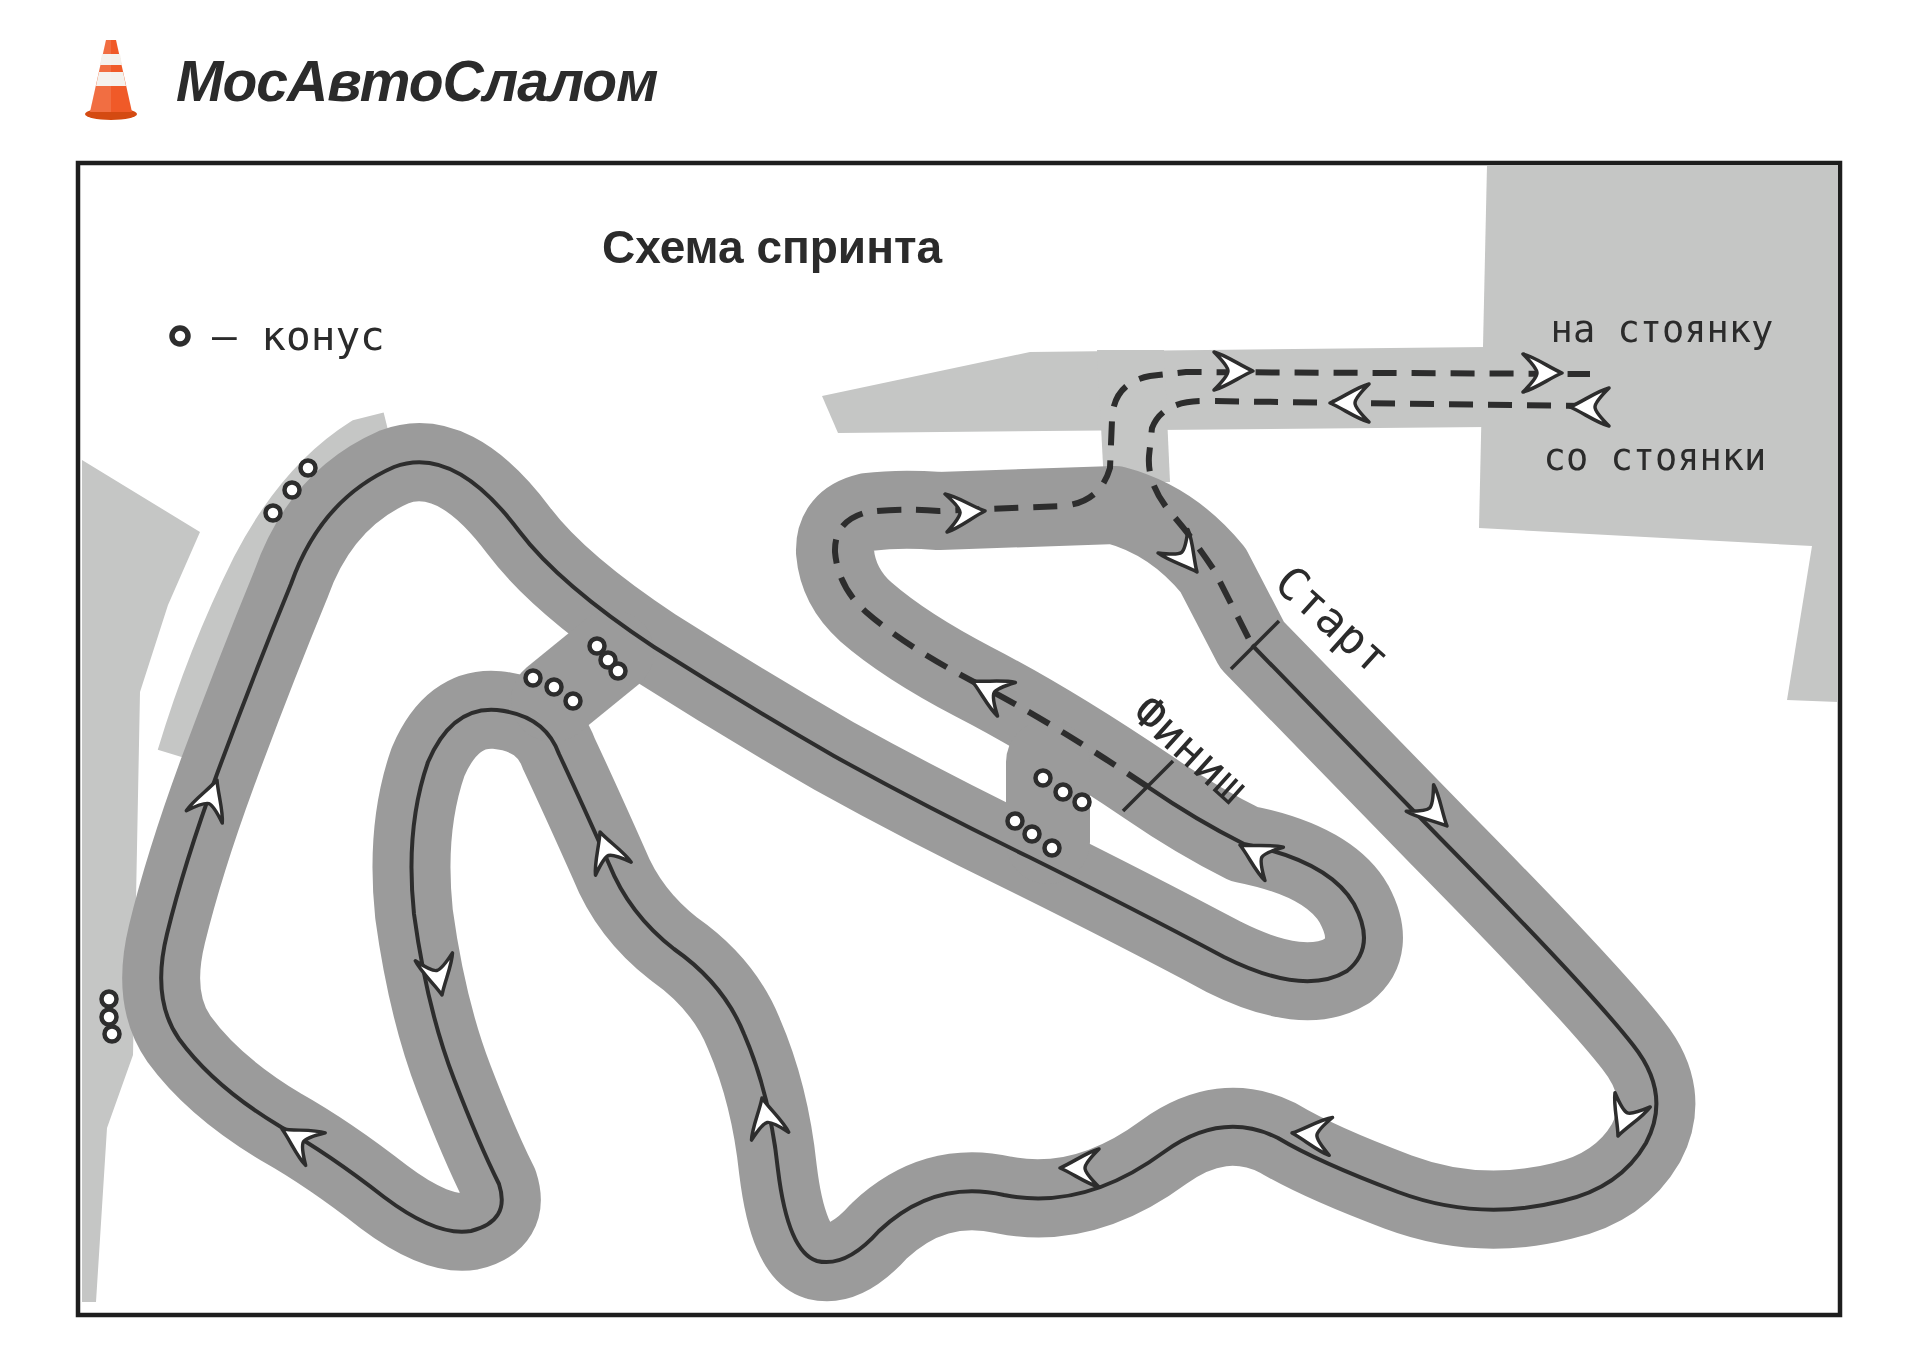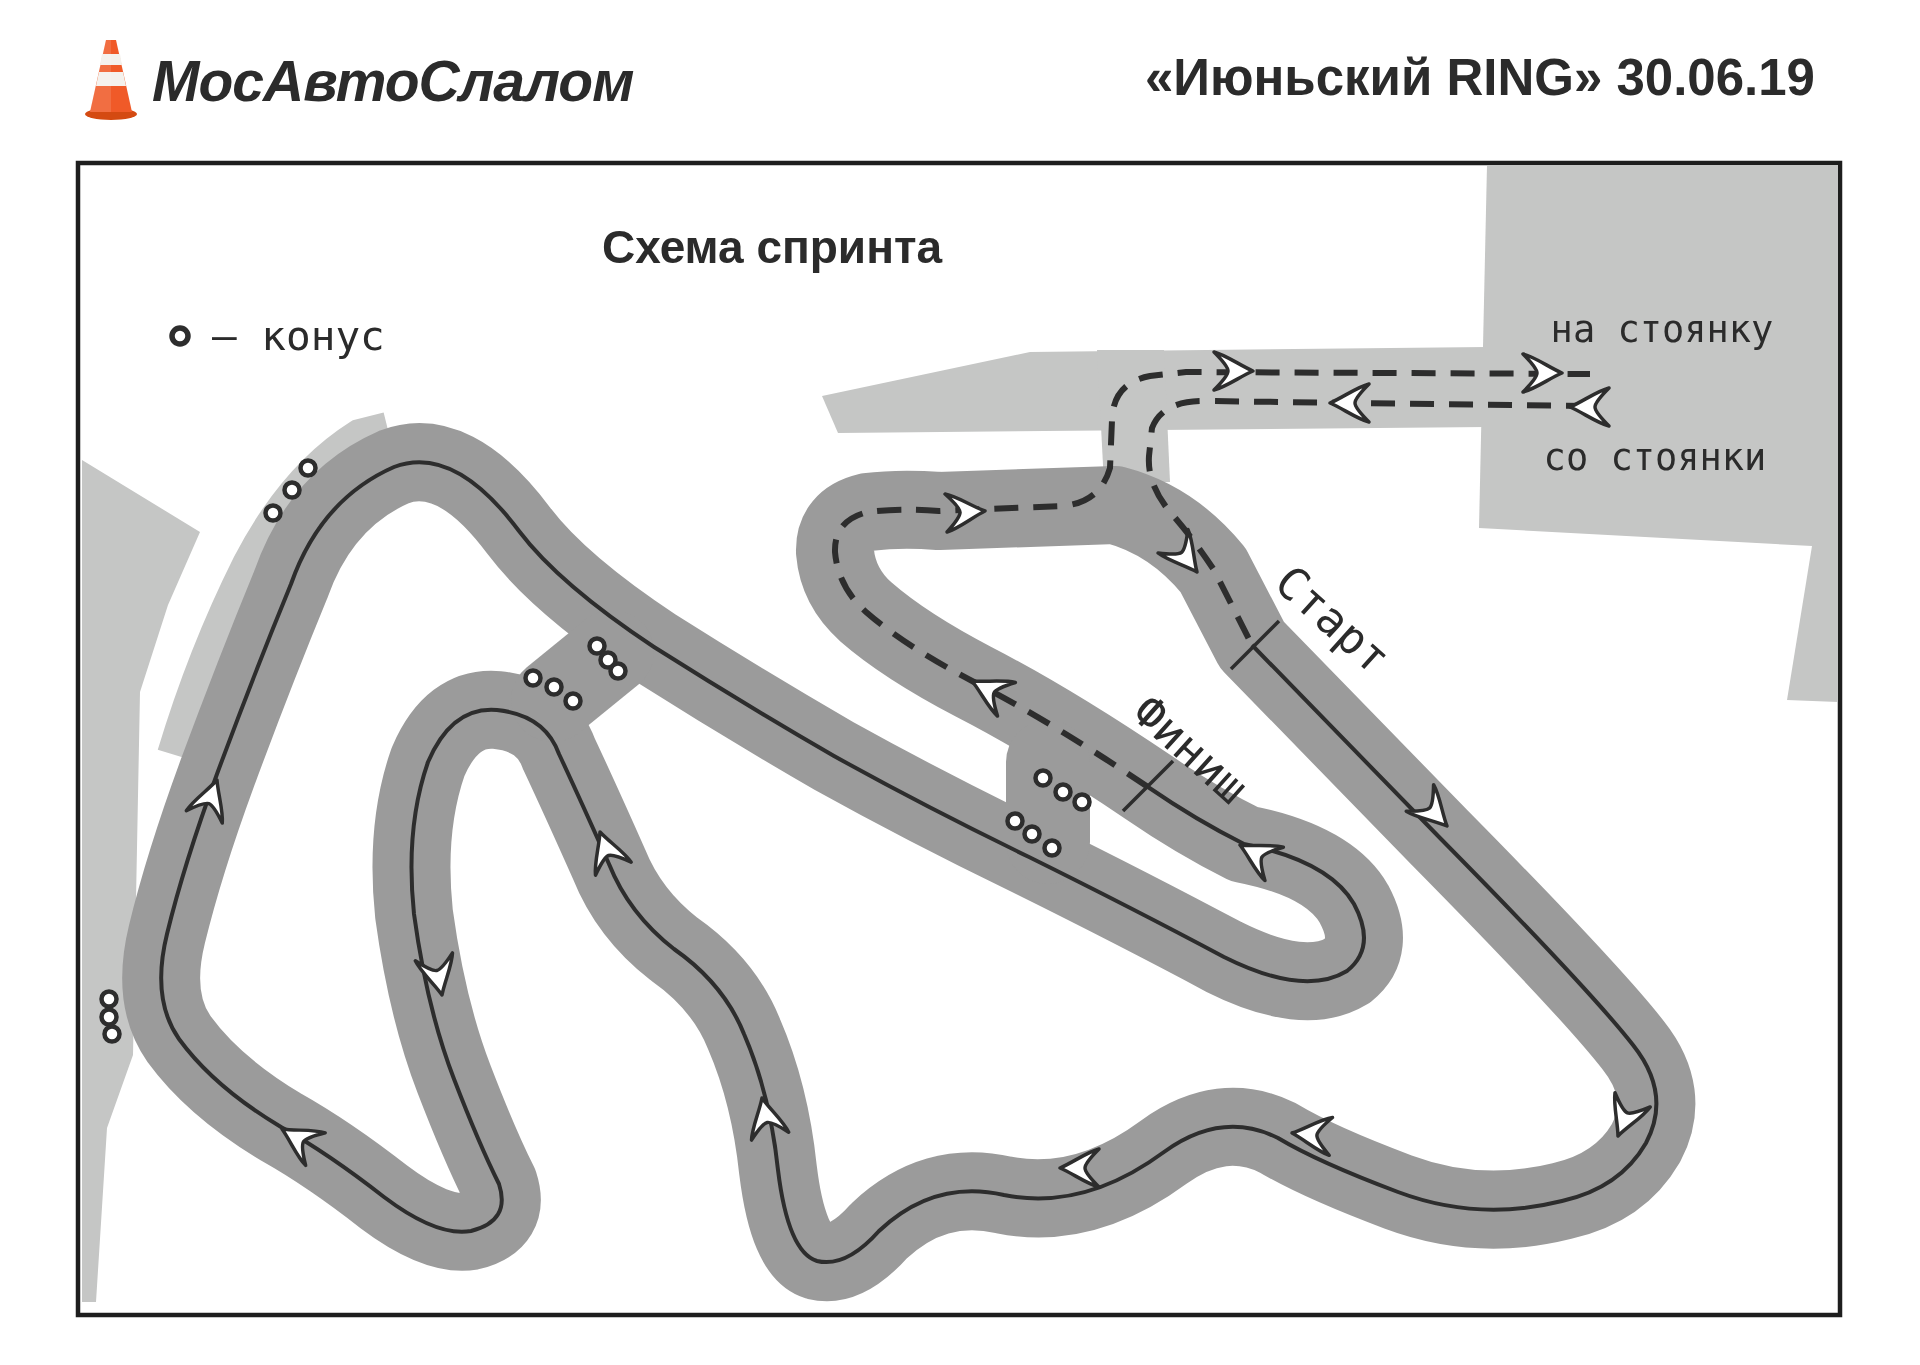--- a/index.html
+++ b/index.html
@@ -3,21 +3,21 @@
 <meta charset="utf-8">
 <style>
   :root{
     --track:#9b9b9b; --apron:#c5c6c5; --line:#2d2d2d; --border:#1e1e1e;
     --text:#2b2b2b; --cone_orange:#f05a28;
   }
   *{margin:0;padding:0;box-sizing:border-box;}
   html,body{width:1920px;height:1365px;background:#ffffff;overflow:hidden;
     font-family:"Liberation Sans", sans-serif;}
   .page{position:relative;width:1920px;height:1365px;background:#fff;}
-  .logo-wrap{position:absolute;left:82px;top:34px;display:flex;align-items:flex-start;}
+  .logo-wrap{position:absolute;left:82px;top:34px;display:flex;align-items:flex-start;gap:24px;}
   .logo-cone{width:58px;height:86px;}
   .logo-text{margin-left:12px;margin-top:14px;font-size:57px;font-weight:900;font-style:italic;
     color:var(--text);letter-spacing:-1px;white-space:nowrap;}
   .event-title{position:absolute;right:105px;top:48px;font-size:51px;font-weight:800;
     color:var(--text);white-space:nowrap;}
   svg text{fill:var(--text);}
   .map-title{font:bold 46px "Liberation Sans", sans-serif;}
   .cad{font-family:"DejaVu Sans Mono", monospace;}
   .lbl-park{font-size:37px;}
   .lbl-startfin{font-size:45px;}
@@ -39,21 +39,20 @@
   <div class="logo-wrap">
     <svg class="logo-cone" viewBox="0 0 58 86">
       <ellipse cx="29" cy="80" rx="26" ry="6" fill="#d44a12"></ellipse>
       <path d="M24,6 L34,6 L50,78 L8,78 Z" fill="var(--cone_orange)"></path>
       <path d="M17,38 L41,38 L44,52 L14,52 Z" fill="#f4f1ec"></path>
       <path d="M20,20 L38,20 L40,31 L18,31 Z" fill="#f4f1ec"></path>
       <path d="M24,6 L29,6 L29,78 L8,78 Z" fill="#ffffff" opacity="0.12"></path>
     </svg>
     <div class="logo-text">МосАвтоСлалом</div>
   </div>
-  <div class="event-title">«Июньский RING» 30.06.19</div>
 
   <svg width="1920" height="1365" viewBox="0 0 1920 1365" style="position:absolute;left:0;top:0;">
     <defs>
       <path id="arrowhead" d="M0,0 C-12,5 -27,16 -39,19 C-29,9 -25,3 -25,0 C-25,-3 -29,-9 -39,-19 C-27,-16 -12,-5 0,0 Z" fill="#ffffff" stroke="var(--line)" stroke-width="3.5" stroke-linejoin="round"></path>
       <g id="cone-dot">
         <circle r="7.5" fill="#ffffff" stroke="var(--line)" stroke-width="4.5"></circle>
       </g>
     </defs>
 
     <rect class="border-rect" x="78" y="163" width="1762" height="1152"></rect>

